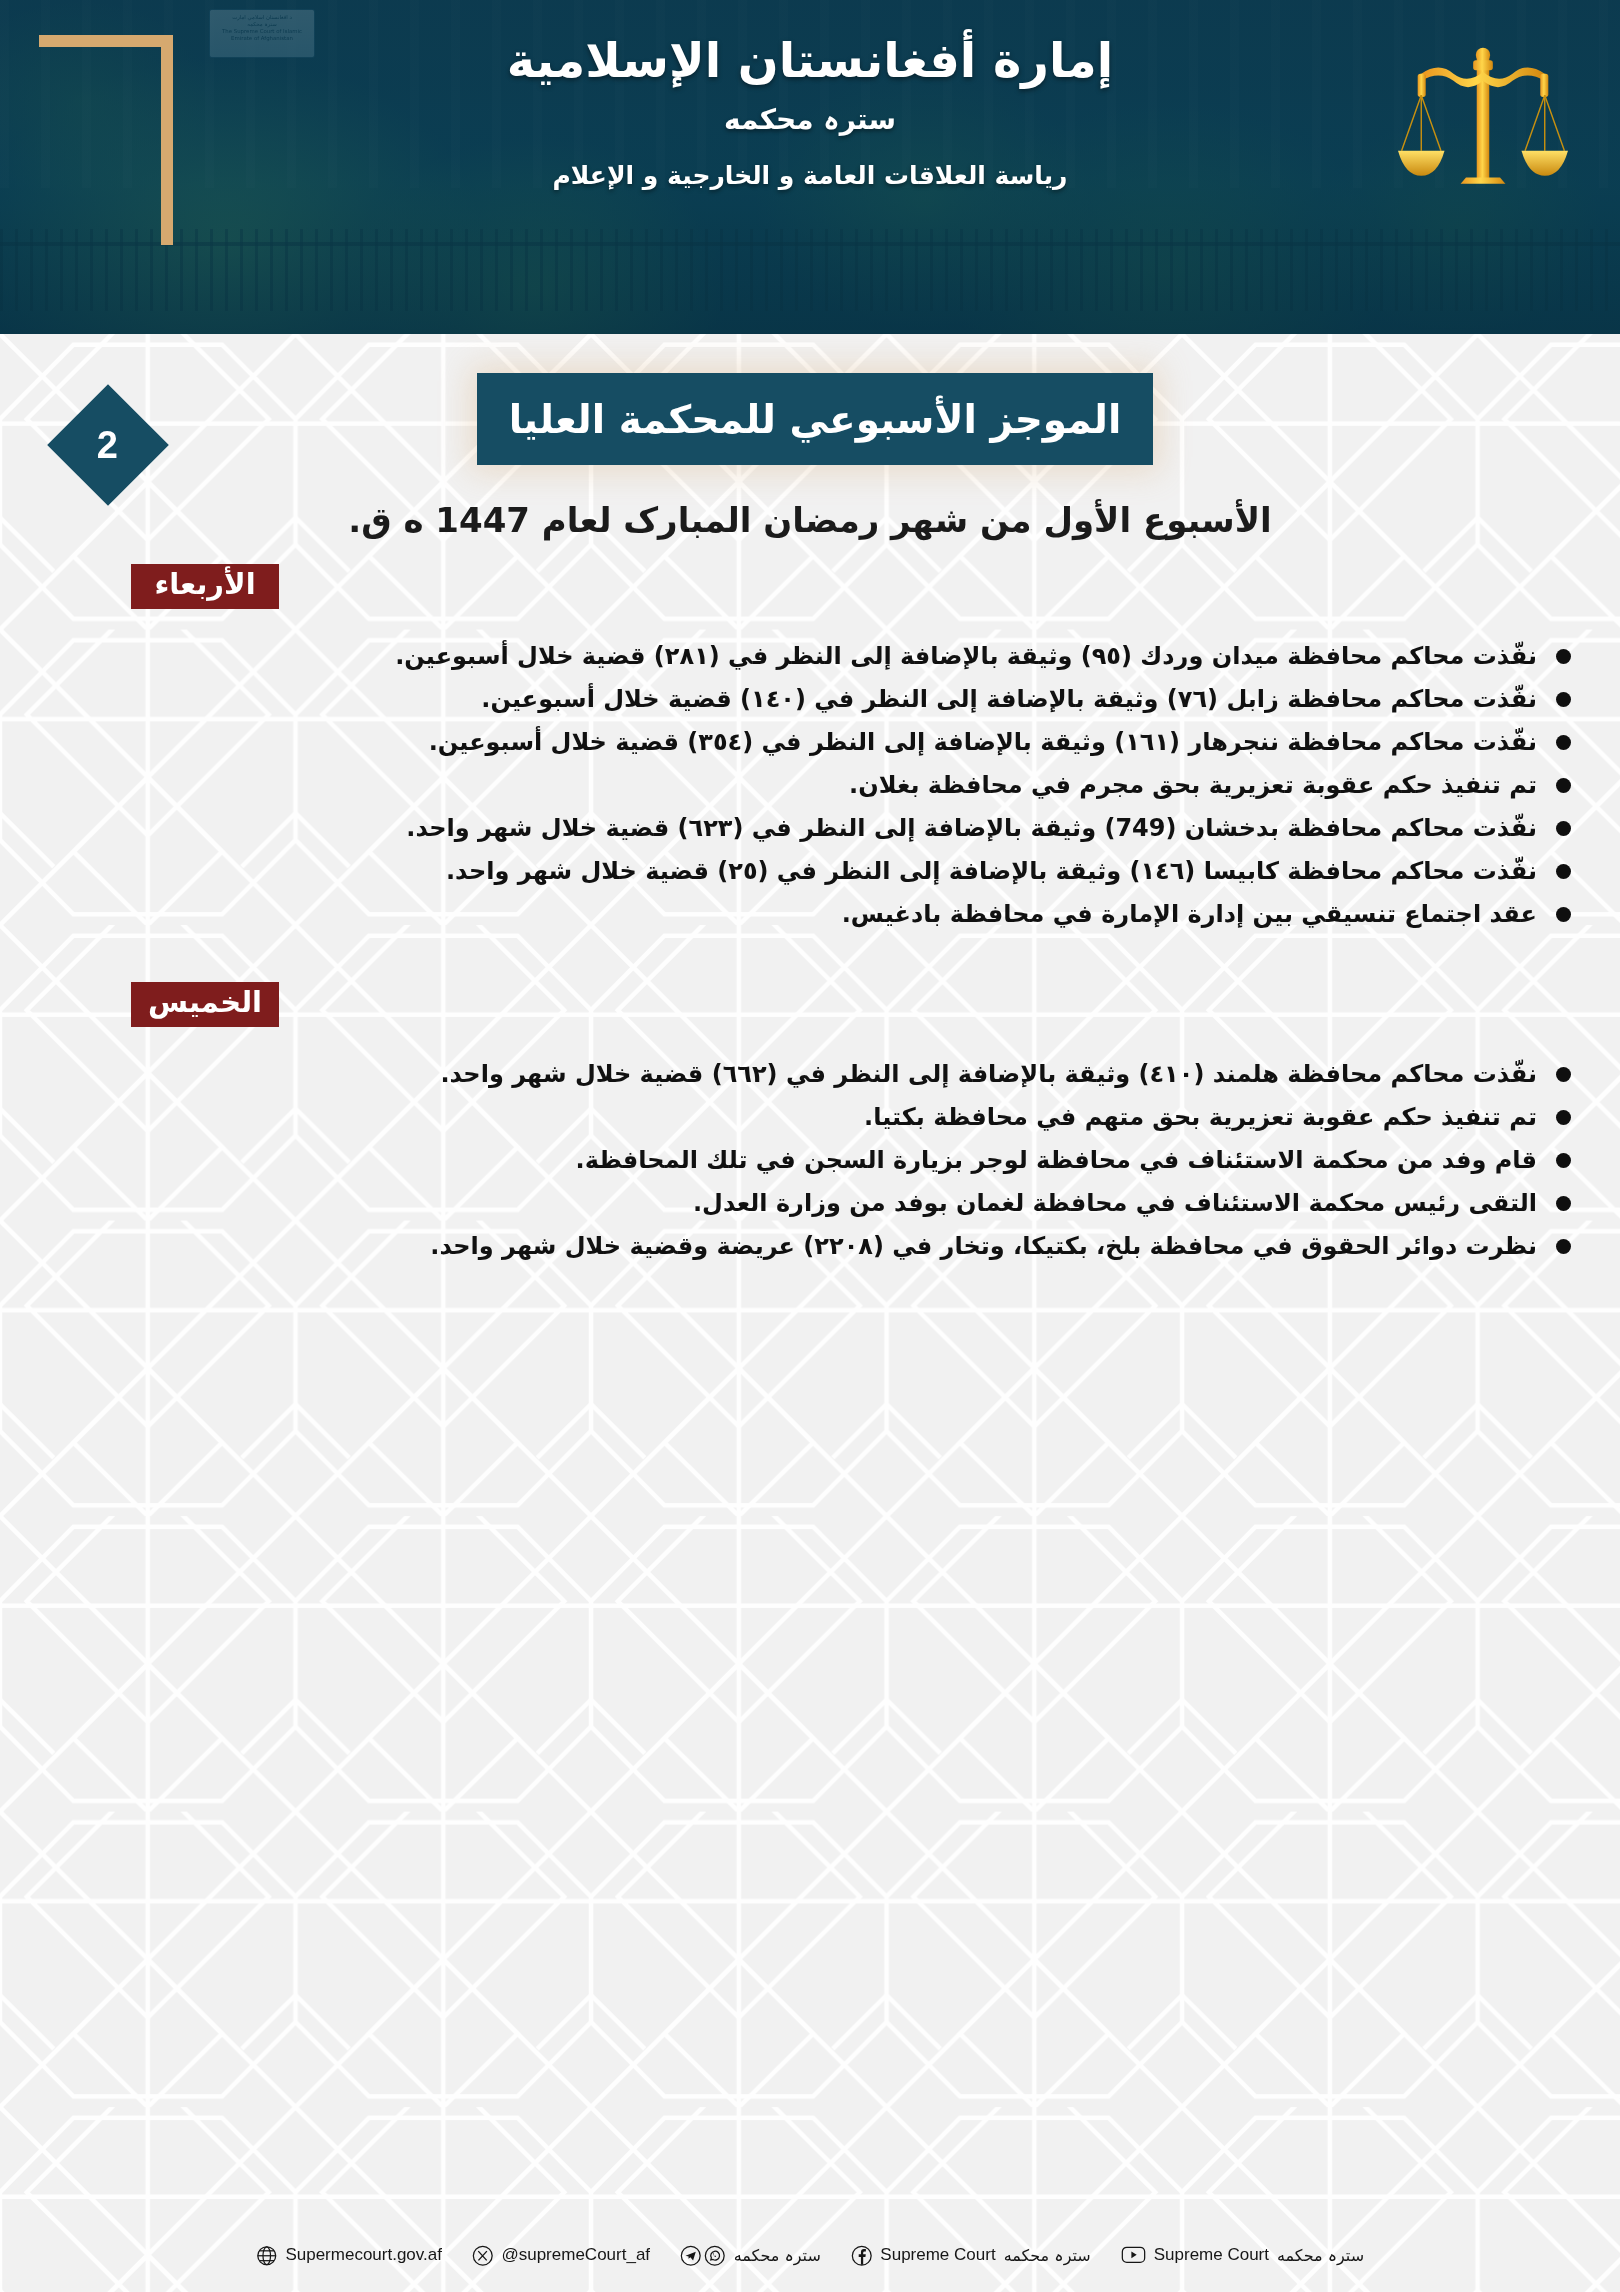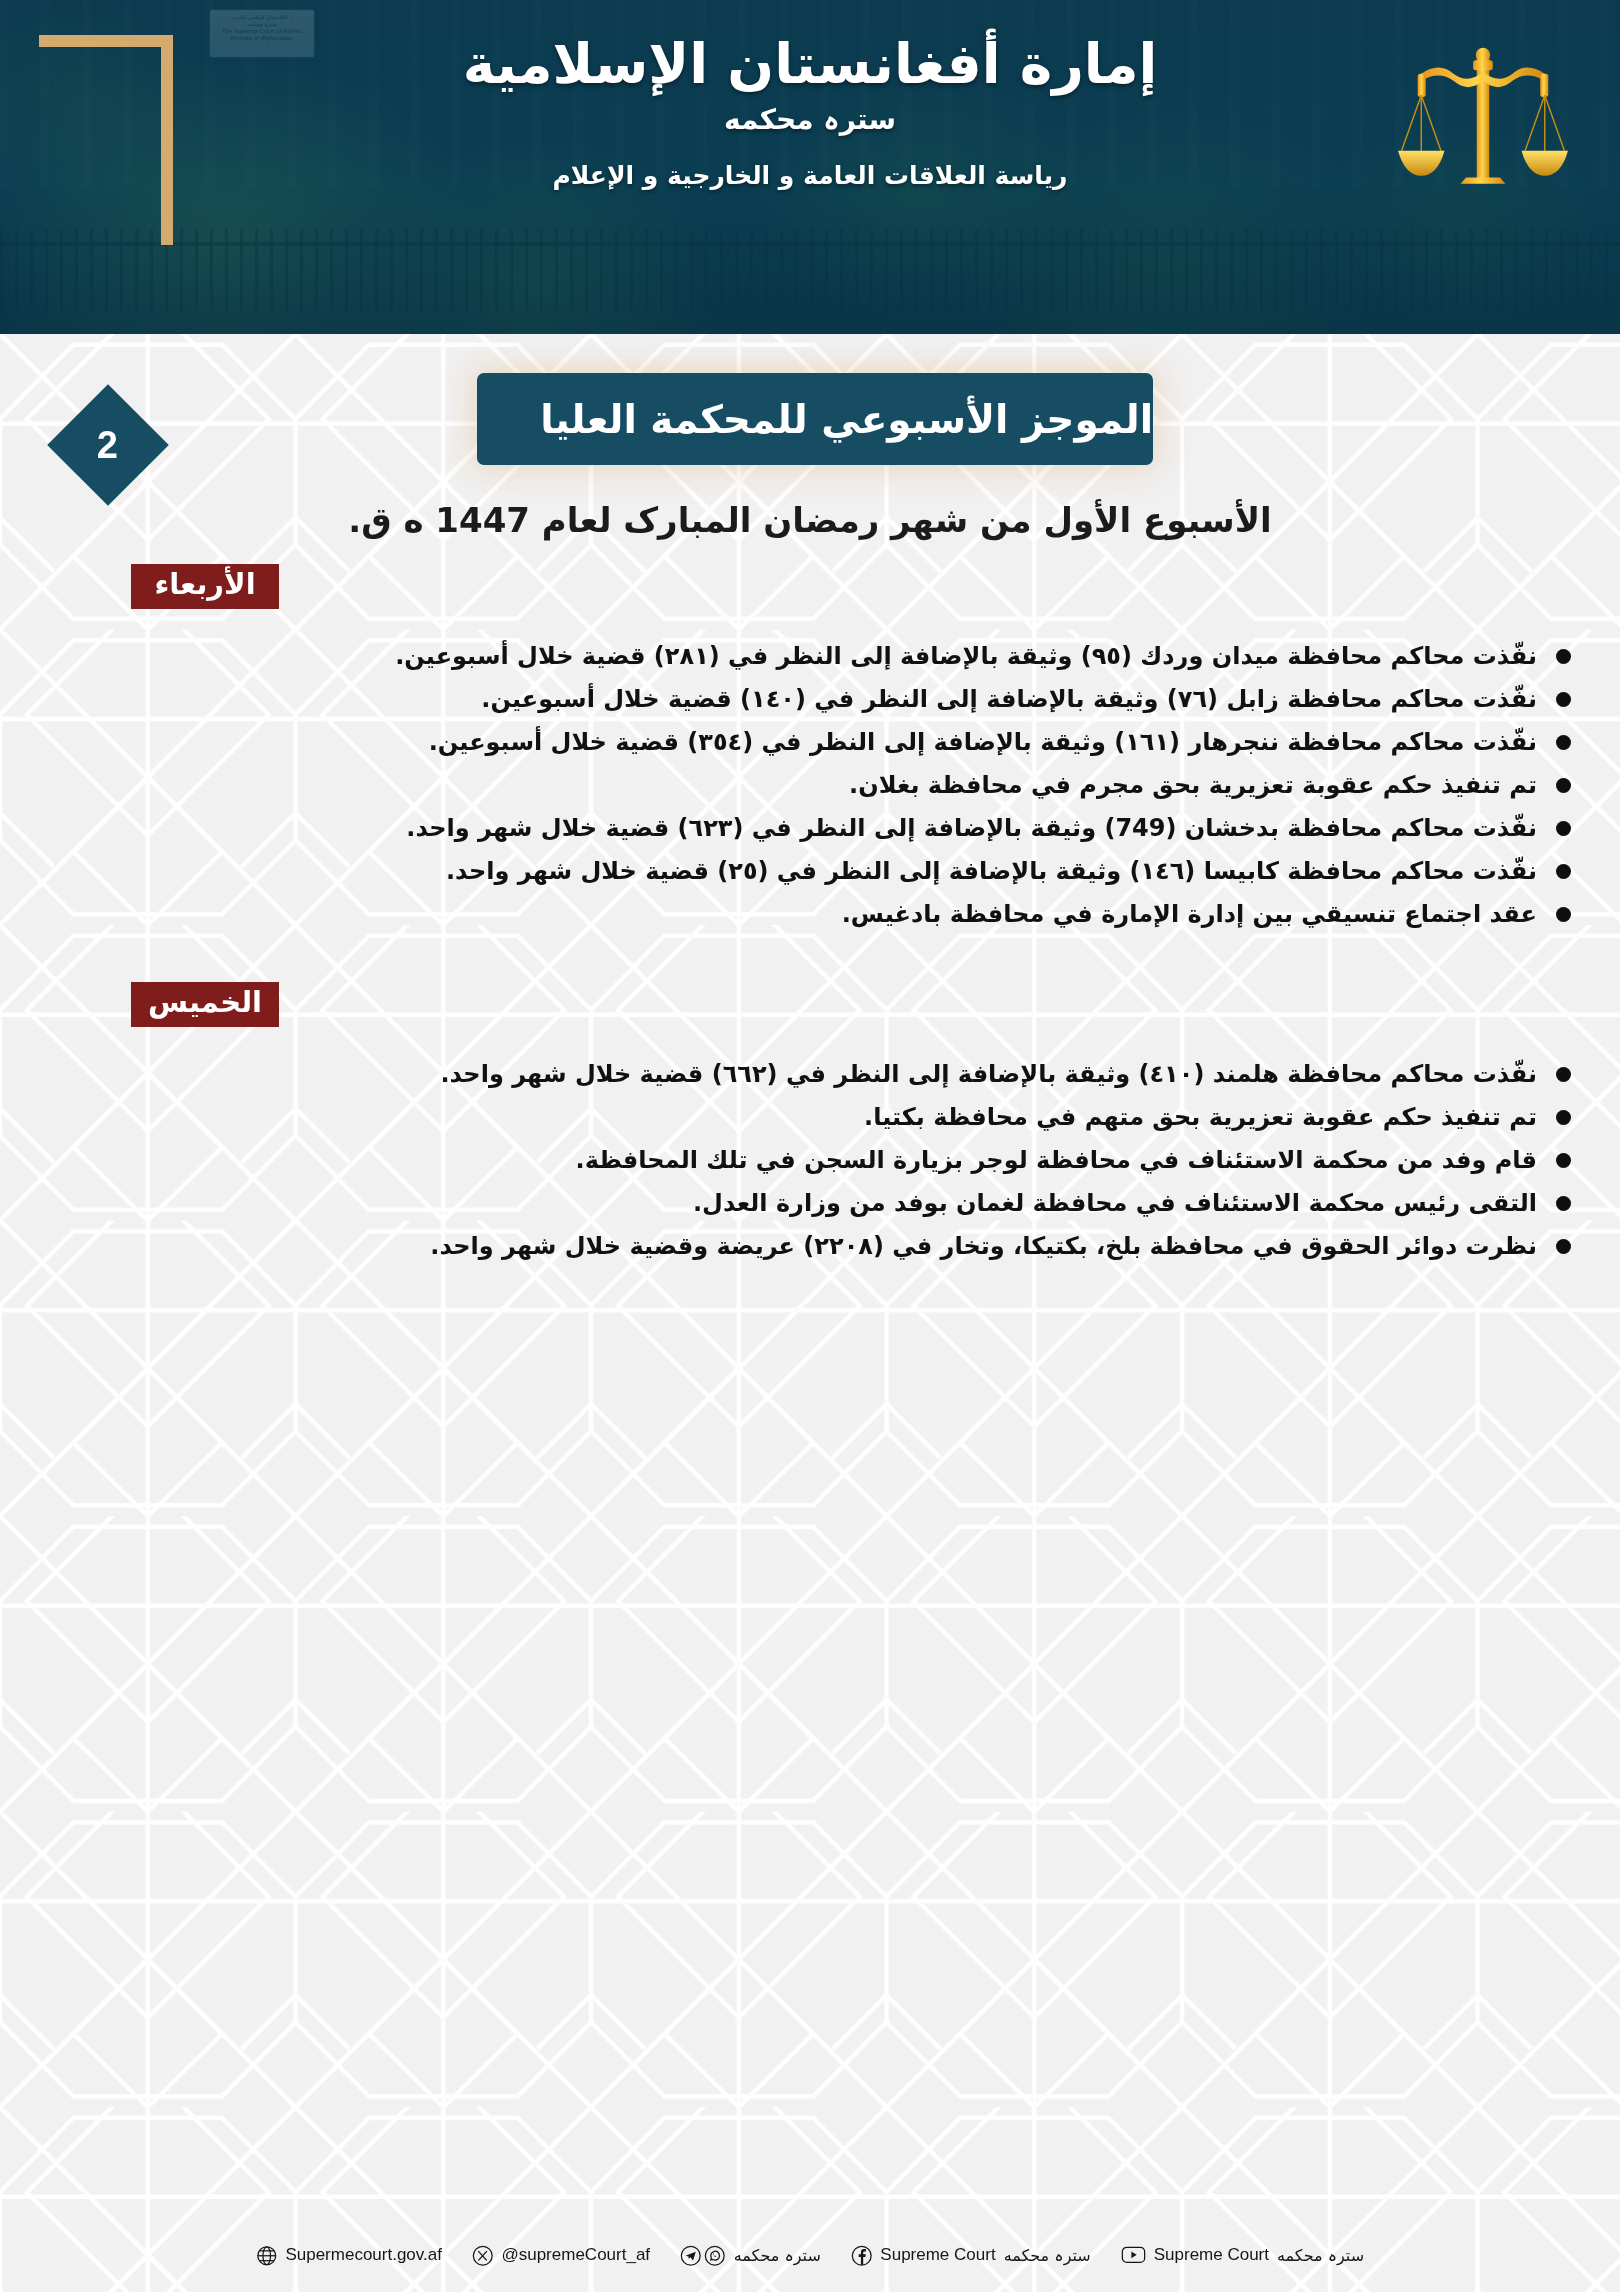--- a/index.html
+++ b/index.html
@@ -79,21 +79,21 @@
   }
   .corner-bracket .h{
     position:absolute; right:0; top:0; height:11.6px; width:134px; background:#d6a96f;
   }
 
   .hdr-title{
     position:absolute; z-index:6;
     top:32px; left:0; width:1620px;
     text-align:center;
     color:#ffffff;
-    font-size:55px; font-weight:bold;
+    font-size:48px; font-weight:bold;
     letter-spacing:0px;
     text-shadow:0 1.8px 5.4px rgba(0,0,0,.45);
     direction:rtl;
   }
   .hdr-sub{
     position:absolute; z-index:6;
     top:103px; left:0; width:1620px;
     text-align:center;
     color:#ffffff;
     font-size:28px; font-weight:bold;
@@ -135,23 +135,22 @@
   .page-badge span{
     transform:rotate(-45deg);
     color:#ffffff; font-size:38px; font-weight:bold;
     font-family:"Liberation Sans",sans-serif;
   }
 
   .main-title-box{
     position:absolute; z-index:8;
     left:477px; top:373px; width:676px; height:92px;
     background:#164d63;
-    display:flex; align-items:center; justify-content:flex-start;
+    display:flex; align-items:center; justify-content:center;
     box-shadow:0 0 30px 7.2px rgba(214,169,111,.30);
-    border-radius:7px;
   }
   .main-title-box span{
     color:#ffffff; font-size:39px; font-weight:bold; direction:rtl;
   }
   .sub-date{
     position:absolute; z-index:8;
     left:0; top:484px; width:1620px;
     text-align:center;
     color:#1b1b1b; font-size:34px; font-weight:bold; direction:rtl;margin-top:16px;
   }

